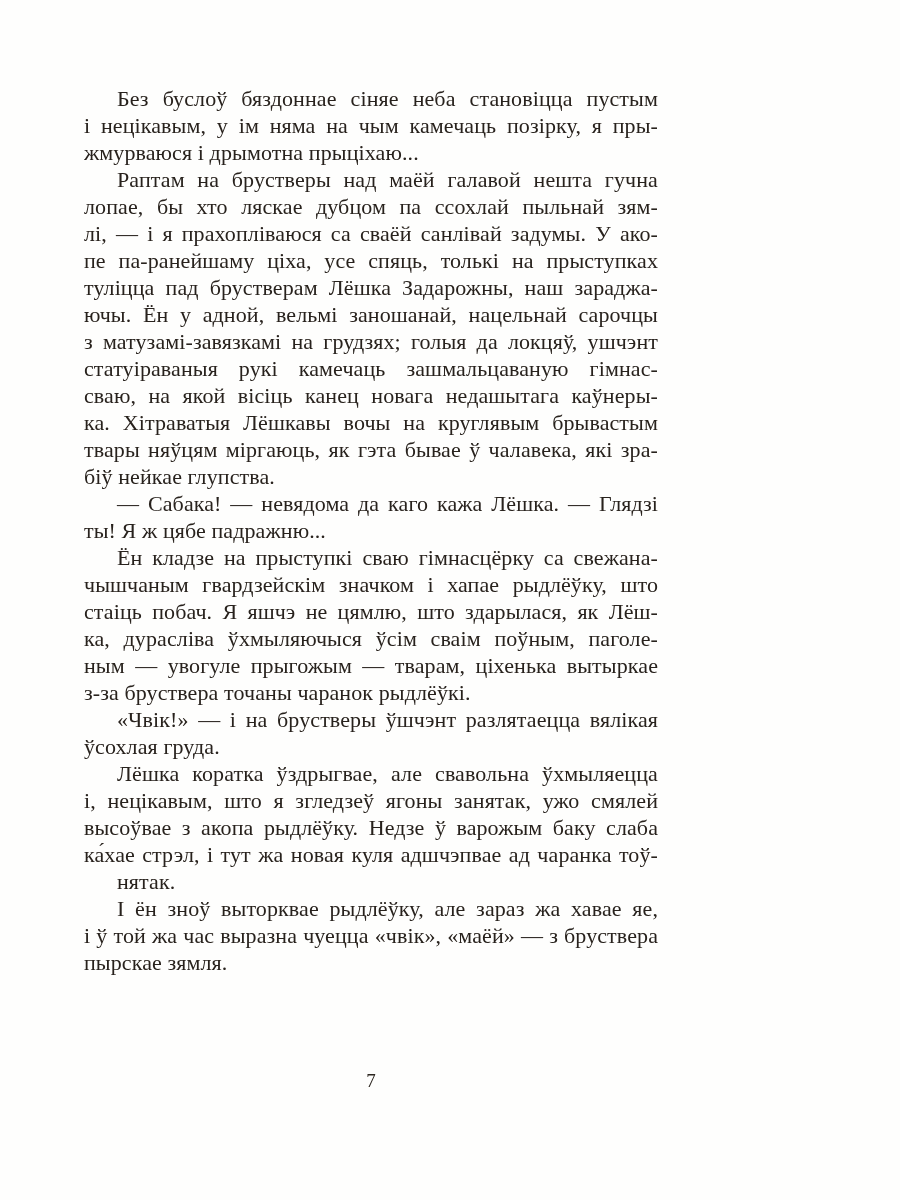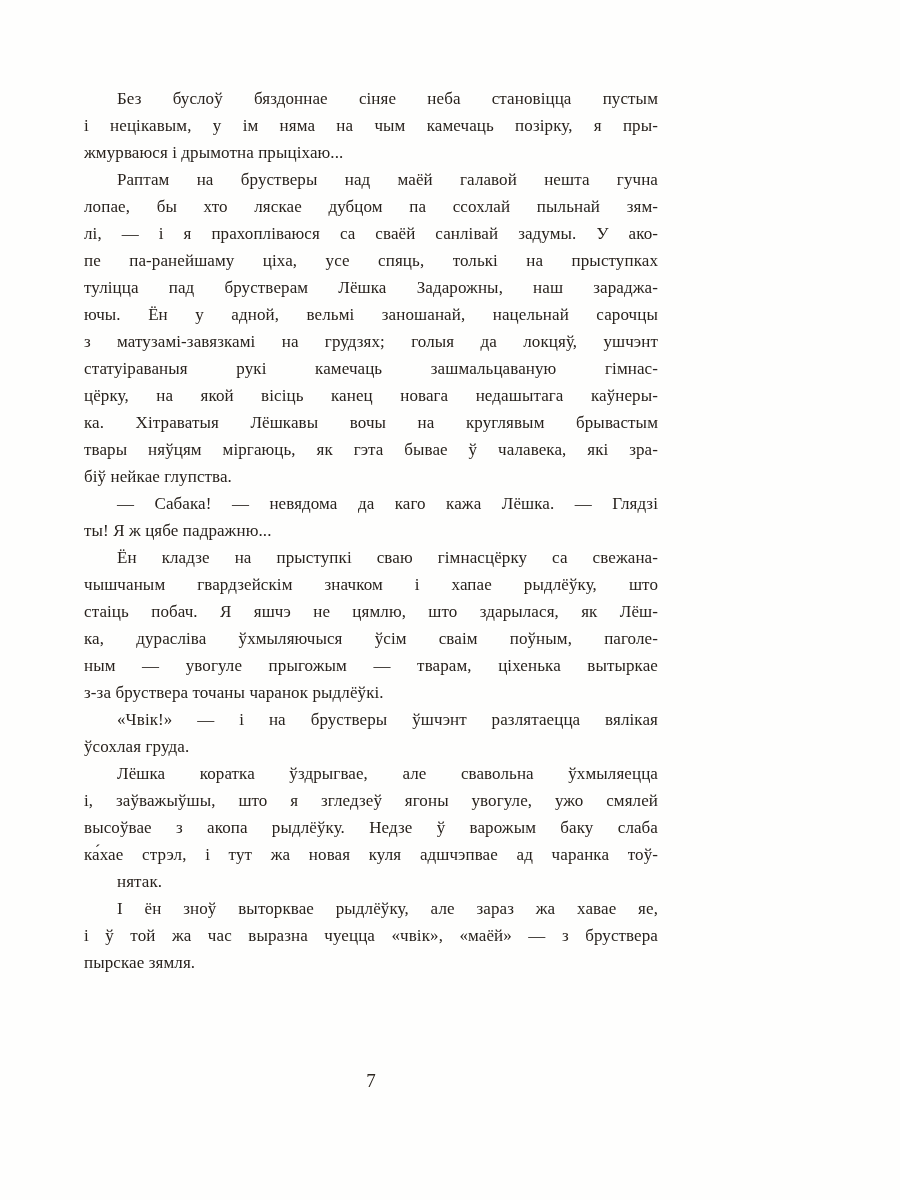--- a/index.html
+++ b/index.html
@@ -18,21 +18,21 @@
     width: 900px;
     height: 1200px;
     background: #fefefdff;
   }
   .text-block {
     position: absolute;
     left: 84px;
     top: 85px;
     width: 574px;
     color: #28221d;
-    font-size: 17px;
+    font-size: 22px;
     line-height: 27px;
     letter-spacing: 0.1px;
   }
   .paragraph {
     margin: 0;
     padding: 0;
   }
   .line {
     text-align: justify;
     text-align-last: justify;
@@ -70,21 +70,21 @@
       </div>
       <div class="paragraph">
         <div class="line">Раптам на брустверы над маёй галавой нешта гучна</div>
         <div class="line">лопае, бы хто ляскае дубцом па ссохлай пыльнай зям-</div>
         <div class="line">лі, — і я прахопліваюся са сваёй санлівай задумы. У ако-</div>
         <div class="line">пе па-ранейшаму ціха, усе спяць, толькі на прыступках</div>
         <div class="line">туліцца пад брустверам Лёшка Задарожны, наш зараджа-</div>
         <div class="line">ючы. Ён у адной, вельмі заношанай, нацельнай сарочцы</div>
         <div class="line">з матузамі-завязкамі на грудзях; голыя да локцяў, ушчэнт</div>
         <div class="line">статуіраваныя рукі камечаць зашмальцаваную гімнас-</div>
-        <div class="line">цёрку, на якой вісіць канец новага недашытага каўнеры-</div>
+        <div class="line">сваю, на якой вісіць канец новага недашытага каўнеры-</div>
         <div class="line">ка. Хітраватыя Лёшкавы вочы на круглявым брывастым</div>
         <div class="line">твары няўцям міргаюць, як гэта бывае ў чалавека, які зра-</div>
         <div class="line para-end">біў нейкае глупства.</div>
       </div>
       <div class="paragraph">
         <div class="line">— Сабака! — невядома да каго кажа Лёшка. — Глядзі</div>
         <div class="line para-end">ты! Я ж цябе падражню...</div>
       </div>
       <div class="paragraph">
         <div class="line">Ён кладзе на прыступкі сваю гімнасцёрку са свежана-</div>
@@ -93,21 +93,21 @@
         <div class="line">ка, дурасліва ўхмыляючыся ўсім сваім поўным, паголе-</div>
         <div class="line">ным — увогуле прыгожым — тварам, ціхенька вытыркае</div>
         <div class="line para-end">з-за бруствера точаны чаранок рыдлёўкі.</div>
       </div>
       <div class="paragraph">
         <div class="line">«Чвік!» — і на брустверы ўшчэнт разлятаецца вялікая</div>
         <div class="line para-end">ўсохлая груда.</div>
       </div>
       <div class="paragraph">
         <div class="line">Лёшка коратка ўздрыгвае, але свавольна ўхмыляецца</div>
-        <div class="line">і, заўважыўшы, што я згледзеў ягоны увогуле, ужо смялей</div>
+        <div class="line">і, нецікавым, што я згледзеў ягоны занятак, ужо смялей</div>
         <div class="line">высоўвае з акопа рыдлёўку. Недзе ў варожым баку слаба</div>
         <div class="line">ка́хае стрэл, і тут жа новая куля адшчэпвае ад чаранка тоў-</div>
       </div>
       <div class="paragraph">
         <div class="line para-end">нятак.</div>
       </div>
       <div class="paragraph">
         <div class="line">І ён зноў выторквае рыдлёўку, але зараз жа хавае яе,</div>
         <div class="line">і ў той жа час выразна чуецца «чвік», «маёй» — з бруствера</div>
         <div class="line para-end">пырскае зямля.</div>

